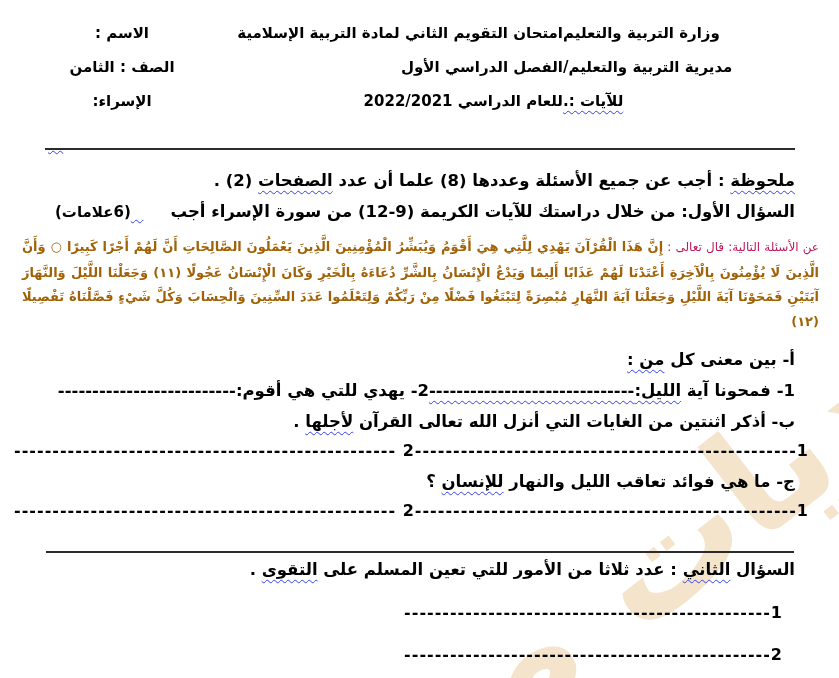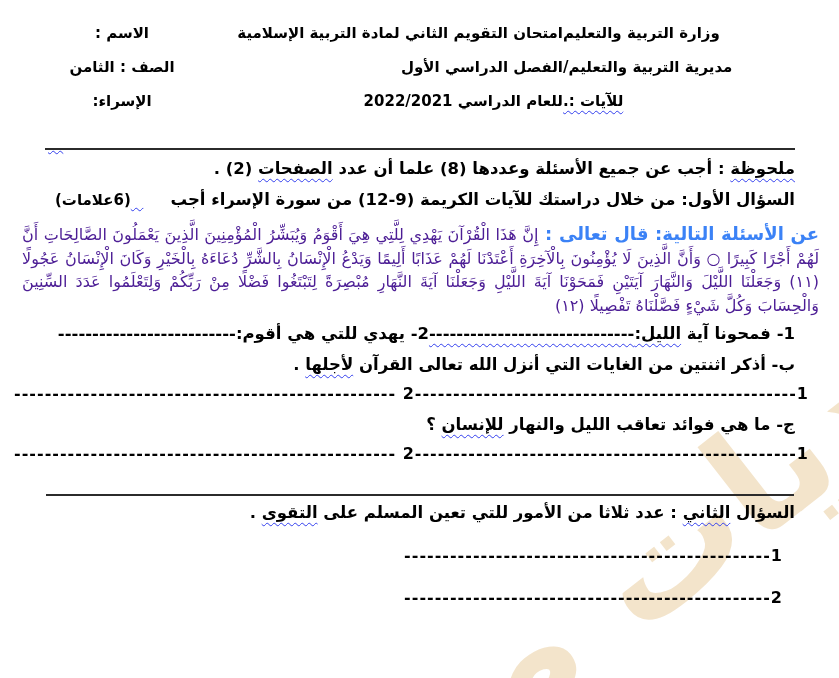--- a/index.html
+++ b/index.html
@@ -47,32 +47,32 @@
     text-decoration-color:#3340ee;
     text-decoration-thickness:1px;
     text-underline-offset:2px;
     font-size:12px;
     line-height:0;
   }
   .rule{border:none;border-top:2px solid #2b2b2b;margin:0;}
   .rule1{margin:30px 44px 0 45px;position:relative;}
   .rule2{margin:26px 45px 0 46px;}
   .line{font-size:16.5px;font-weight:bold;line-height:29px;white-space:nowrap;overflow:hidden;}
-  .note-line{margin-top:4px;padding:0 44px 0 10px;}
+  .note-line{margin-top:16px;padding:0 44px 0 10px;}
   .qtitle-row{display:flex;justify-content:space-between;align-items:baseline;margin-top:2px;padding:0 44px 0 55px;}
   .marks{font-size:15px;font-weight:bold;}
   
   .quran-p{
     margin:7px 20px 0 22px;
     text-align:justify;
     line-height:23.5px;
     white-space:normal;
   }
-  .intro{font-size:18px;font-weight:bold;color:#3b82f6;}
-  .verse{font-size:16px;font-weight:normal;color:#4c1d95;}
+  .intro{font-size:12px;font-weight:normal;color:#be185d;}
+  .verse{font-size:13px;font-weight:bold;color:#a16207;}
   .part{padding:0 44px 0 10px;margin-top:2px;}
   .part-a{margin-top:12px;}
   .ansline{padding:0 30px 0 20px;margin-top:0;font-size:16px;}
   .dash{letter-spacing:1px;}
   .q2row{padding:0 56px 0 20px;font-size:16px;}
   .q2row-1{margin-top:14px;}
   .q2row-2{margin-top:13px;}
   .q2row-3{margin-top:10px;padding:0 8px 0 20px;text-align:right;}
 </style>
 </head>
@@ -113,20 +113,23 @@
 
     <div class="line qtitle-row">
       <span>السؤال الأول: من خلال دراستك للآيات الكريمة (9-12) من سورة الإسراء أجب</span>
       <span class="marks"><span class="sqmark">&nbsp;&nbsp;&nbsp;</span><span>(6علامات)</span></span>
     </div>
 
     <div class="quran-p">
       <span class="intro">عن الأسئلة التالية: قال تعالى : </span><span class="verse">إِنَّ هَذَا الْقُرْآنَ يَهْدِي لِلَّتِي هِيَ أَقْوَمُ وَيُبَشِّرُ الْمُؤْمِنِينَ الَّذِينَ يَعْمَلُونَ الصَّالِحَاتِ أَنَّ لَهُمْ أَجْرًا كَبِيرًا ○ وَأَنَّ الَّذِينَ لَا يُؤْمِنُونَ بِالْآخِرَةِ أَعْتَدْنَا لَهُمْ عَذَابًا أَلِيمًا وَيَدْعُ الْإِنْسَانُ بِالشَّرِّ دُعَاءَهُ بِالْخَيْرِ وَكَانَ الْإِنْسَانُ عَجُولًا (١١) وَجَعَلْنَا اللَّيْلَ وَالنَّهَارَ آيَتَيْنِ فَمَحَوْنَا آيَةَ اللَّيْلِ وَجَعَلْنَا آيَةَ النَّهَارِ مُبْصِرَةً لِتَبْتَغُوا فَضْلًا مِنْ رَبِّكُمْ وَلِتَعْلَمُوا عَدَدَ السِّنِينَ وَالْحِسَابَ وَكُلَّ شَيْءٍ فَصَّلْنَاهُ تَفْصِيلًا (١٢)</span>
     </div>
 
+    <div class="line part part-a">
+      <span>أ- بين معنى كل </span><span class="sq">من :</span>
+    </div>
 
     <div class="line part">
       <span>1- فمحونا آية </span><span class="sq">الليل:</span><span class="sq dash">------------------------------</span><span>2- يهدي للتي هي أقوم:</span><span class="dash">--------------------------</span>
     </div>
 
     <div class="line part">
       <span>ب- أذكر اثنتين من الغايات التي أنزل الله تعالى القرآن </span><span class="sq">لأجلها</span><span> .</span>
     </div>
     <div class="line ansline dash">1--------------------------------------------------2 --------------------------------------------------</div>
 

